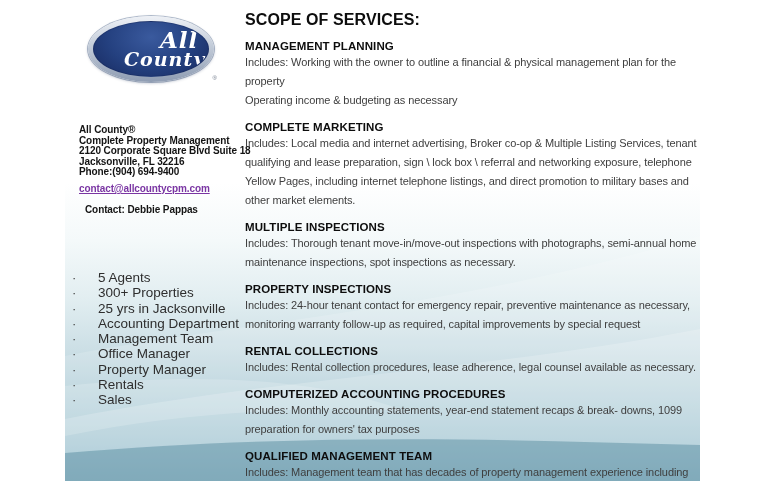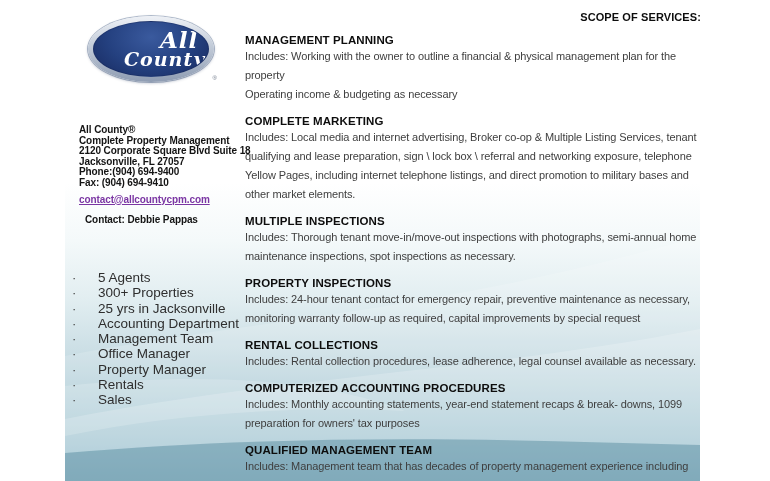--- a/index.html
+++ b/index.html
@@ -53,21 +53,21 @@
   }
   .contact-person { margin-top:10px; padding-left:6px; white-space:nowrap; }
 
   .highlights { position:absolute; left:72px; top:270px; list-style:none; }
   .hl-row { display:flex; align-items:baseline; height:15.3px; font-size:13.5px; color:#2e2e2e; }
   .hl-bullet { width:26px; text-align:left; font-size:13px; color:#444; }
 
   
   .right-col { position:absolute; left:245px; top:11px; width:456px; }
   .scope-title {
-    font-size:11px; font-weight:bold; color:#0d0d0d; letter-spacing:0.1px;text-align:right;
+    font-size:16px; font-weight:bold; color:#0d0d0d; letter-spacing:0.1px;
   }
   .section { margin-top:11px; }
   .sec-heading {
     font-size:11.5px; font-weight:bold; color:#0d0d0d; letter-spacing:0.1px;
     margin-bottom:1px;
   }
   .sec-body { font-size:11px; color:#3e3e3e; line-height:19px; letter-spacing:-0.1px; }
   .sec-body.spaced { margin-top:6px; }
 </style>
 </head>
@@ -90,23 +90,22 @@
       <div class="logo-word1">All</div>
       <div class="logo-word2">County</div>
     </div>
     <span class="logo-reg">®</span>
   </div>
 
   <div class="contact-block">
     <div class="line">All County®</div>
     <div class="line">Complete Property Management</div>
     <div class="line">2120 Corporate Square Blvd Suite 18</div>
-    <div class="line">Jacksonville, FL 27057</div>
+    <div class="line">Jacksonville, FL 32216</div>
     <div class="line">Phone:(904) 694-9400</div>
-    <div class="line">Fax: (904) 694-9410</div>
     <a class="email-link">contact@allcountycpm.com</a>
     <div class="contact-person">Contact: Debbie Pappas</div>
   </div>
 
   <ul class="highlights">
     <li class="hl-row">
         <span class="hl-bullet">·</span>
         <span>5 Agents</span>
       </li>
     <li class="hl-row">

